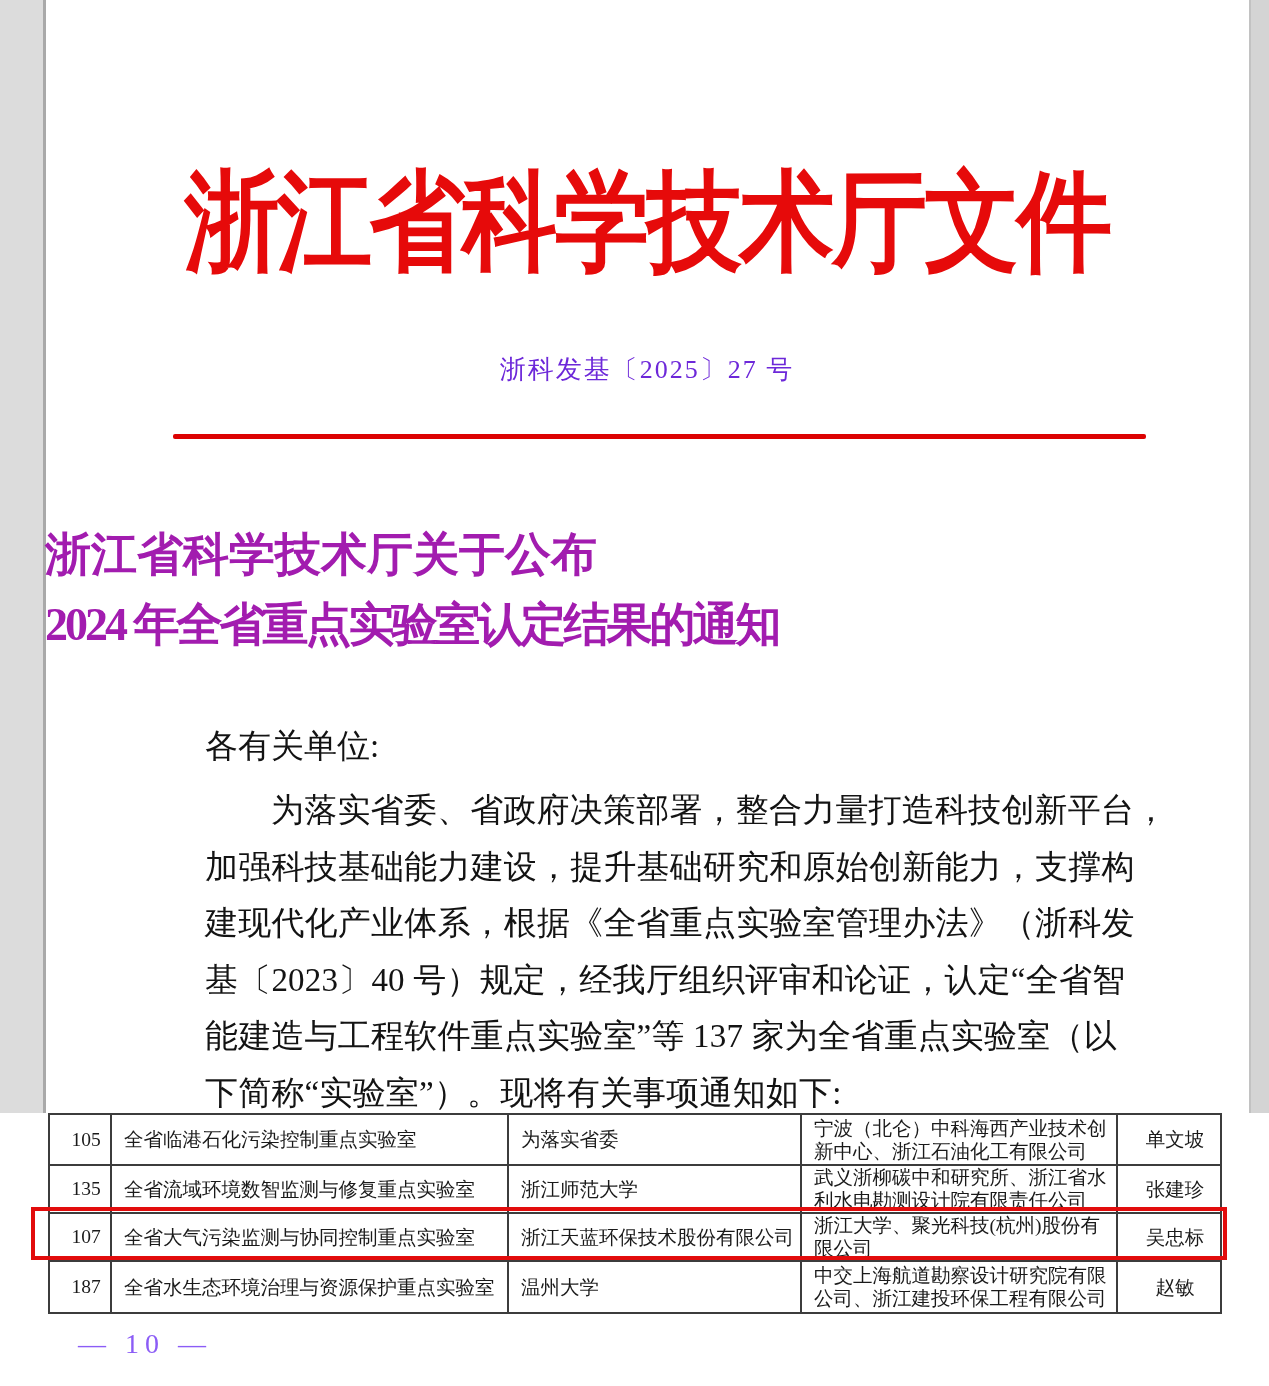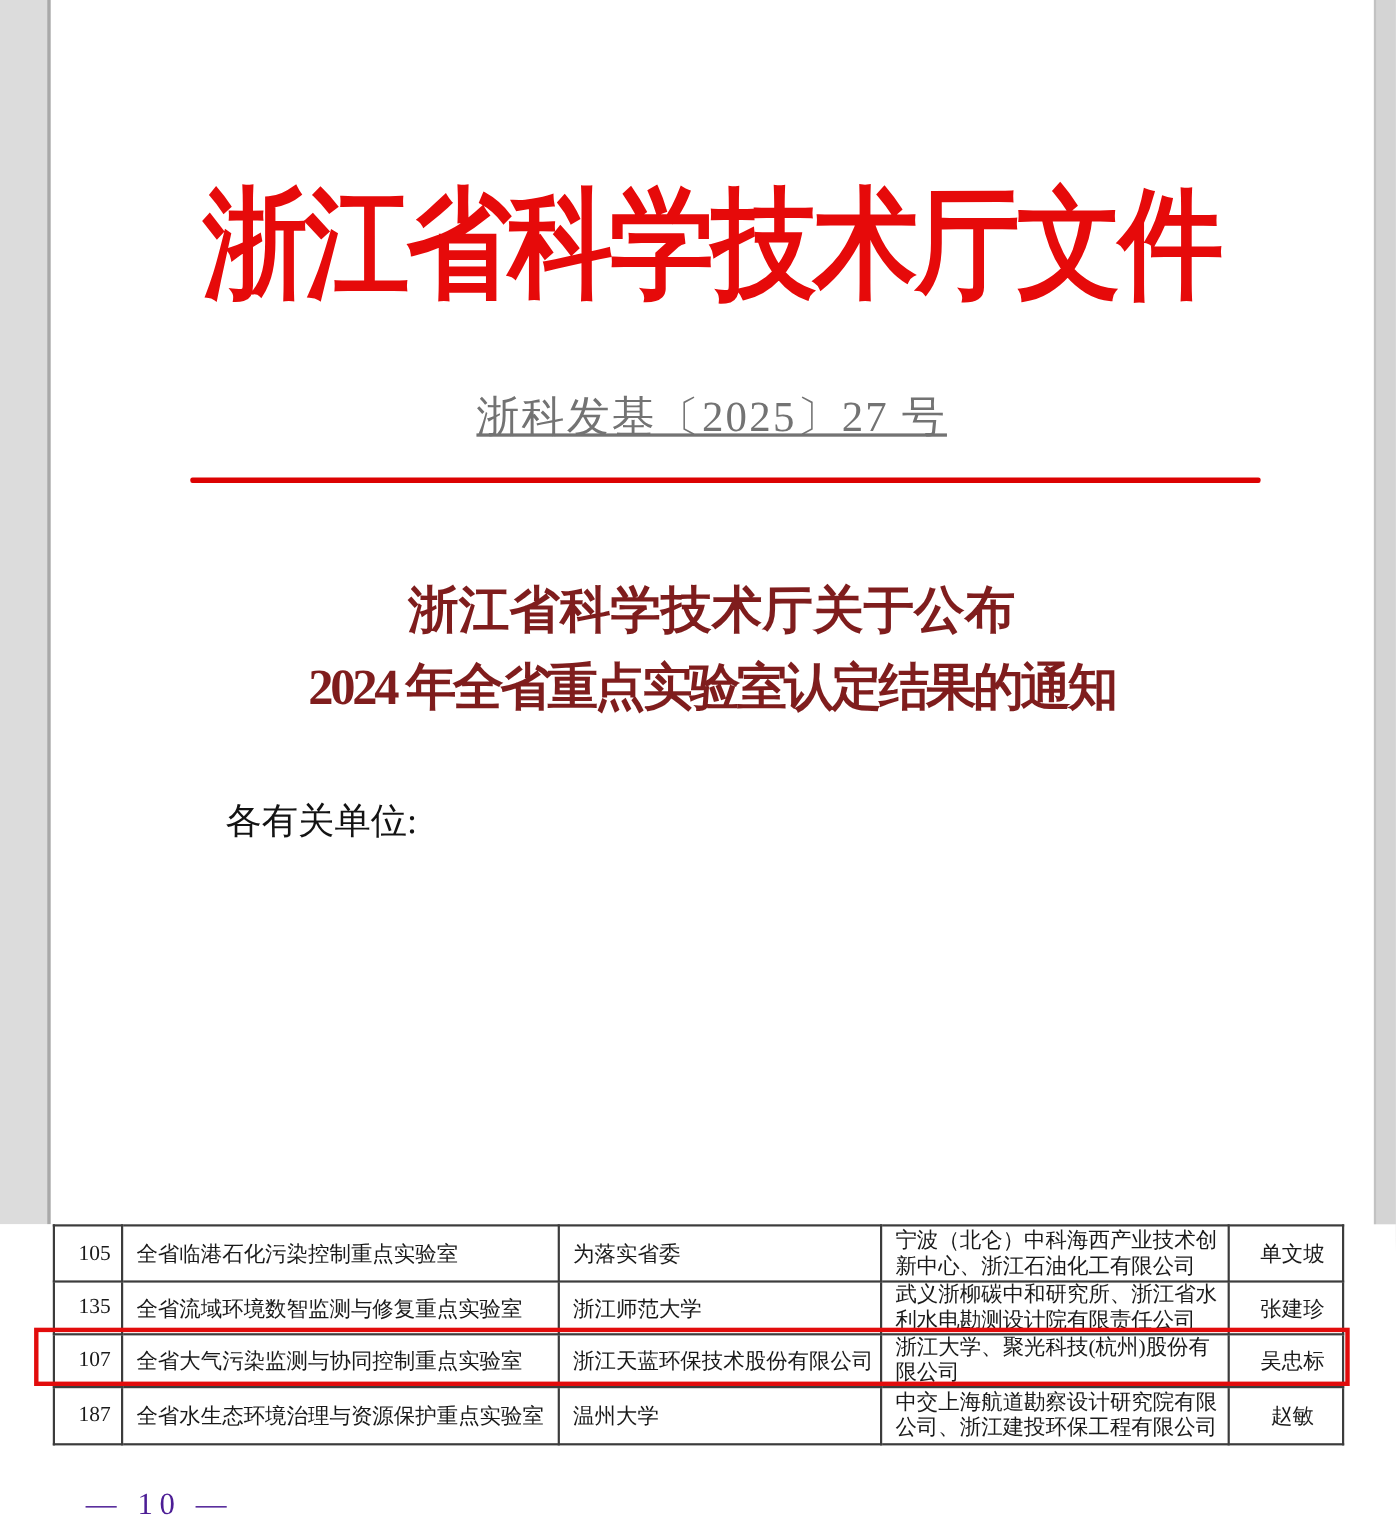--- a/index.html
+++ b/index.html
@@ -30,32 +30,31 @@
   .letterhead{
     position:absolute;top:150px;left:45px;width:1204px;
     text-align:center;
     font-size:95px;font-weight:bold;letter-spacing:-2.5px;
     color:var(--letterhead-red,#e60a0a);
     transform:scaleY(1.15);transform-origin:center top;
     white-space:nowrap;
   }
   .doc-number{
     position:absolute;top:352px;left:45px;width:1204px;
-    text-align:center;font-size:39px;letter-spacing:2px;color:#737373;
+    text-align:center;font-size:26px;letter-spacing:2px;color:#6d28d9;
     white-space:nowrap;
-    text-decoration:underline;
   }
   .red-divider{
     position:absolute;top:434px;left:173px;width:973px;height:5px;
     background:var(--divider-red,#dc0202);border-radius:2px;
   }
 
   .notice-title{
-    position:absolute;top:520px;left:45px;width:1204px;text-align:center;
-    font-weight:bold;color:#7f1d1d;
+    position:absolute;top:520px;left:45px;width:1204px;text-align:left;
+    font-weight:bold;color:#a21caf;
   }
   .notice-title .t1{font-size:46px;line-height:70px;letter-spacing:0;}
   .notice-title .t2{font-size:46px;line-height:70px;letter-spacing:-3px;}
 
   .salutation{
     position:absolute;top:724px;left:205px;
     font-size:33px;color:#131313;white-space:nowrap;
   }
   .body-text{
     position:absolute;top:782px;left:205px;width:948px;color:#131313;
@@ -89,21 +88,21 @@
   tbody tr:nth-child(3){height:48px;}
   tbody tr:nth-child(4){height:52px;}
 
   .highlight-box{
     position:absolute;left:31px;top:94px;width:1196px;height:53px;
     border:4px solid var(--highlight-red,#e20c0c);
     box-sizing:border-box;pointer-events:none;
   }
   .page-number{
     position:absolute;left:78px;top:215px;
-    font-size:28px;letter-spacing:6px;color:#4c1d95;white-space:nowrap;margin-top:24px;
+    font-size:28px;letter-spacing:6px;color:#8b5cf6;white-space:nowrap;
   }
 </style>
 </head>
 <body>
 
 <div class="page">
 
   <div class="margin-strip left"></div>
   <div class="margin-strip right"></div>
 
@@ -113,20 +112,34 @@
 
   <div class="red-divider"></div>
 
   <div class="notice-title">
     <div class="t1">浙江省科学技术厅关于公布</div>
     <div class="t2">2024 年全省重点实验室认定结果的通知</div>
   </div>
 
   <div class="salutation">各有关单位:</div>
 
+  <div class="body-text">
+
+      <div class="para-line">为落实省委、省政府决策部署，整合力量打造科技创新平台，</div>
+
+      <div class="para-line">加强科技基础能力建设，提升基础研究和原始创新能力，支撑构</div>
+
+      <div class="para-line">建现代化产业体系，根据《全省重点实验室管理办法》（浙科发</div>
+
+      <div class="para-line">基〔2023〕40 号）规定，经我厅组织评审和论证，认定“全省智</div>
+
+      <div class="para-line">能建造与工程软件重点实验室”等 137 家为全省重点实验室（以</div>
+
+      <div class="para-line">下简称“实验室”）。现将有关事项通知如下:</div>
+    </div>
 
   <div class="table-section">
     <table class="results">
       <colgroup>
         <col style="width:62px">
         <col style="width:397px">
         <col style="width:293px">
         <col style="width:316px">
         <col style="width:104px">
       </colgroup>

